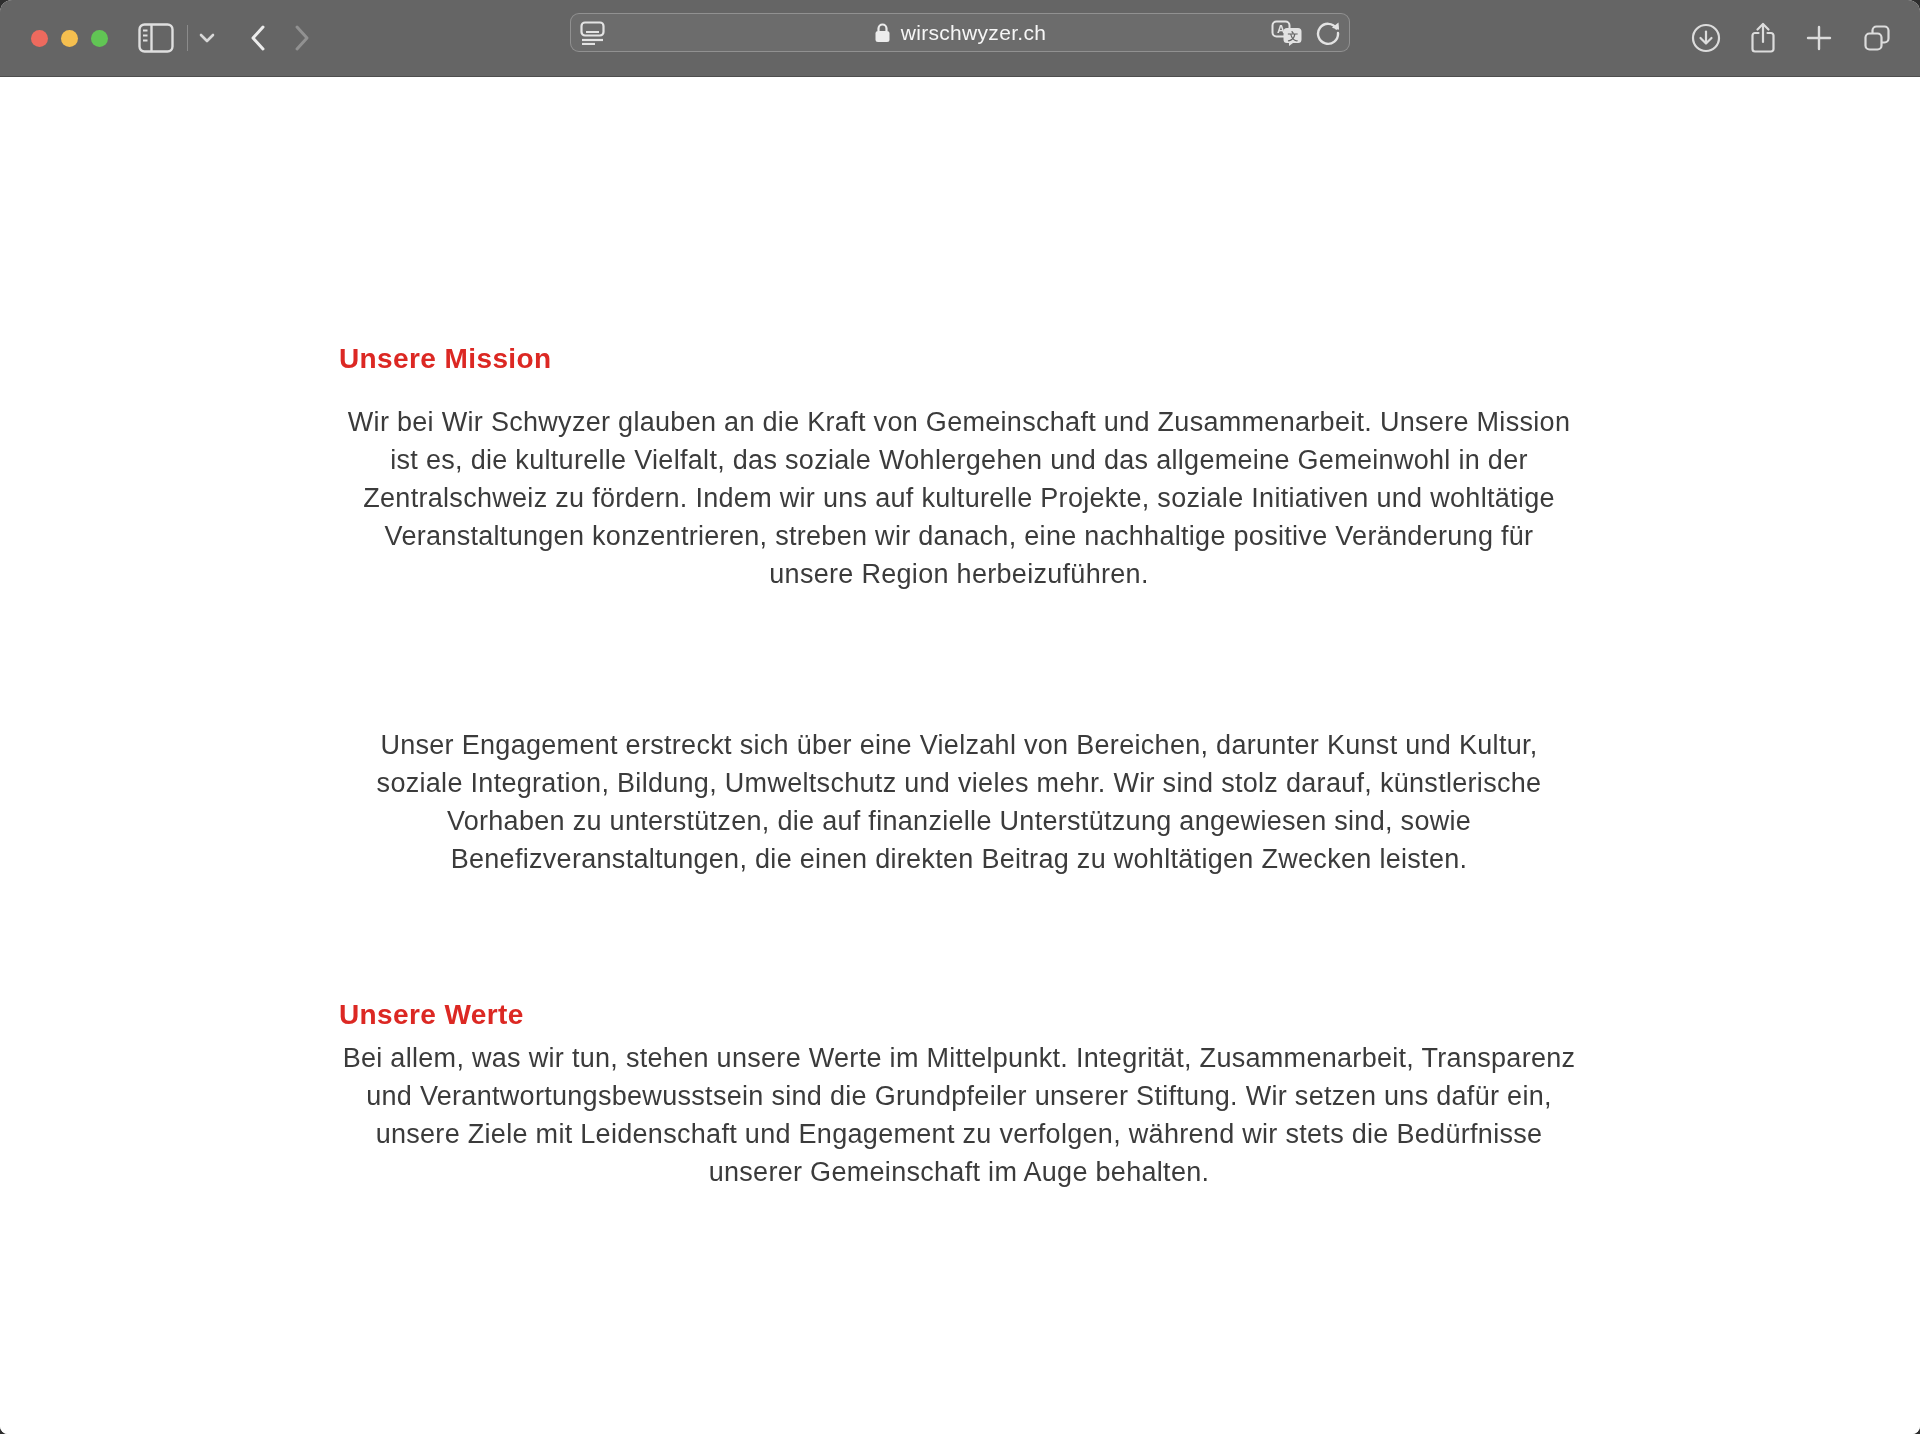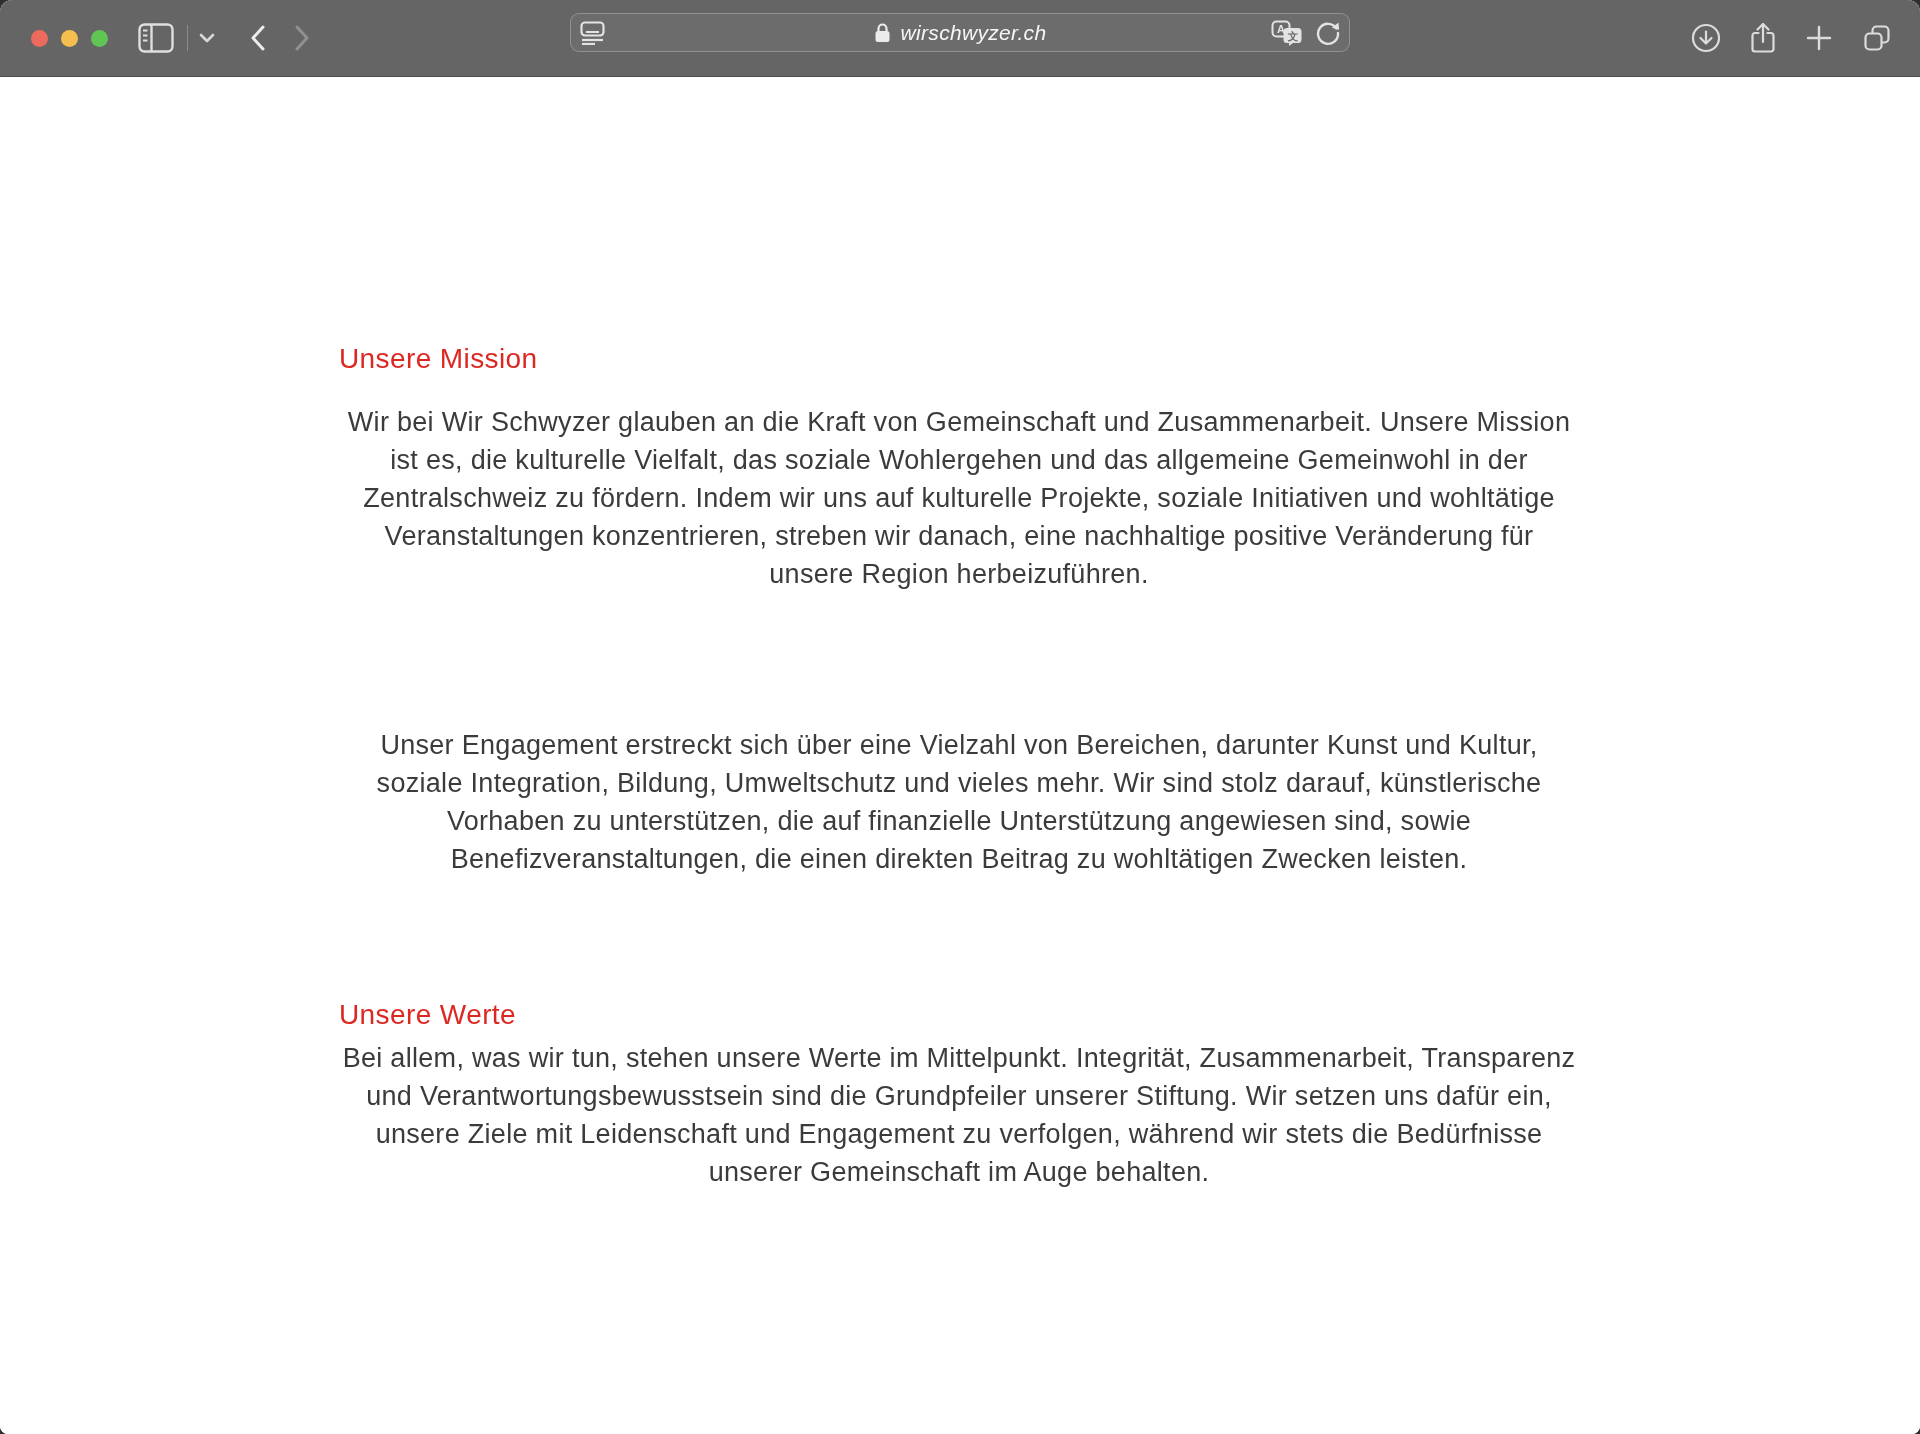--- a/index.html
+++ b/index.html
@@ -40,39 +40,39 @@
     left:50%;top:13px;transform:translateX(-50%);
     width:778px;height:37px;
     border:1px solid rgba(255,255,255,0.25);
     background:rgba(255,255,255,0.05);
     border-radius:9px;
     display:flex;align-items:center;
   }
   .url-left{position:absolute;left:9px;top:0;height:100%;display:flex;align-items:center;}
   .url-center{
     flex:1;display:flex;align-items:center;justify-content:center;gap:10px;
-    color:#f6f6f6;font-size:21px;letter-spacing:.3px;font-style:italic;
+    color:#f6f6f6;font-size:21px;letter-spacing:.3px;
   }
   .url-right{position:absolute;right:8px;top:0;height:100%;display:flex;align-items:center;gap:10px;}
   
   .right-icons{
     position:absolute;right:28px;top:0;height:100%;
     display:flex;align-items:center;gap:29px;
   }
   
   .content{
     background:#ffffff;
     height:1357px;
     box-sizing:border-box;
     padding:266px 300px 0 339px;
     overflow:hidden;
   }
   .section{max-width:1240px;}
   .section h2{
-    font-size:28px;font-weight:400;
+    font-size:28px;font-weight:700;
     color:#dc2823;
     margin:0 0 8px 0;
     letter-spacing:.4px;
   }
   .section.first h2{margin-bottom:28px;}
   .section p{
     font-size:27px;line-height:38px;
     color:#3b3b3b;
     margin:0;
     letter-spacing:.3px;

